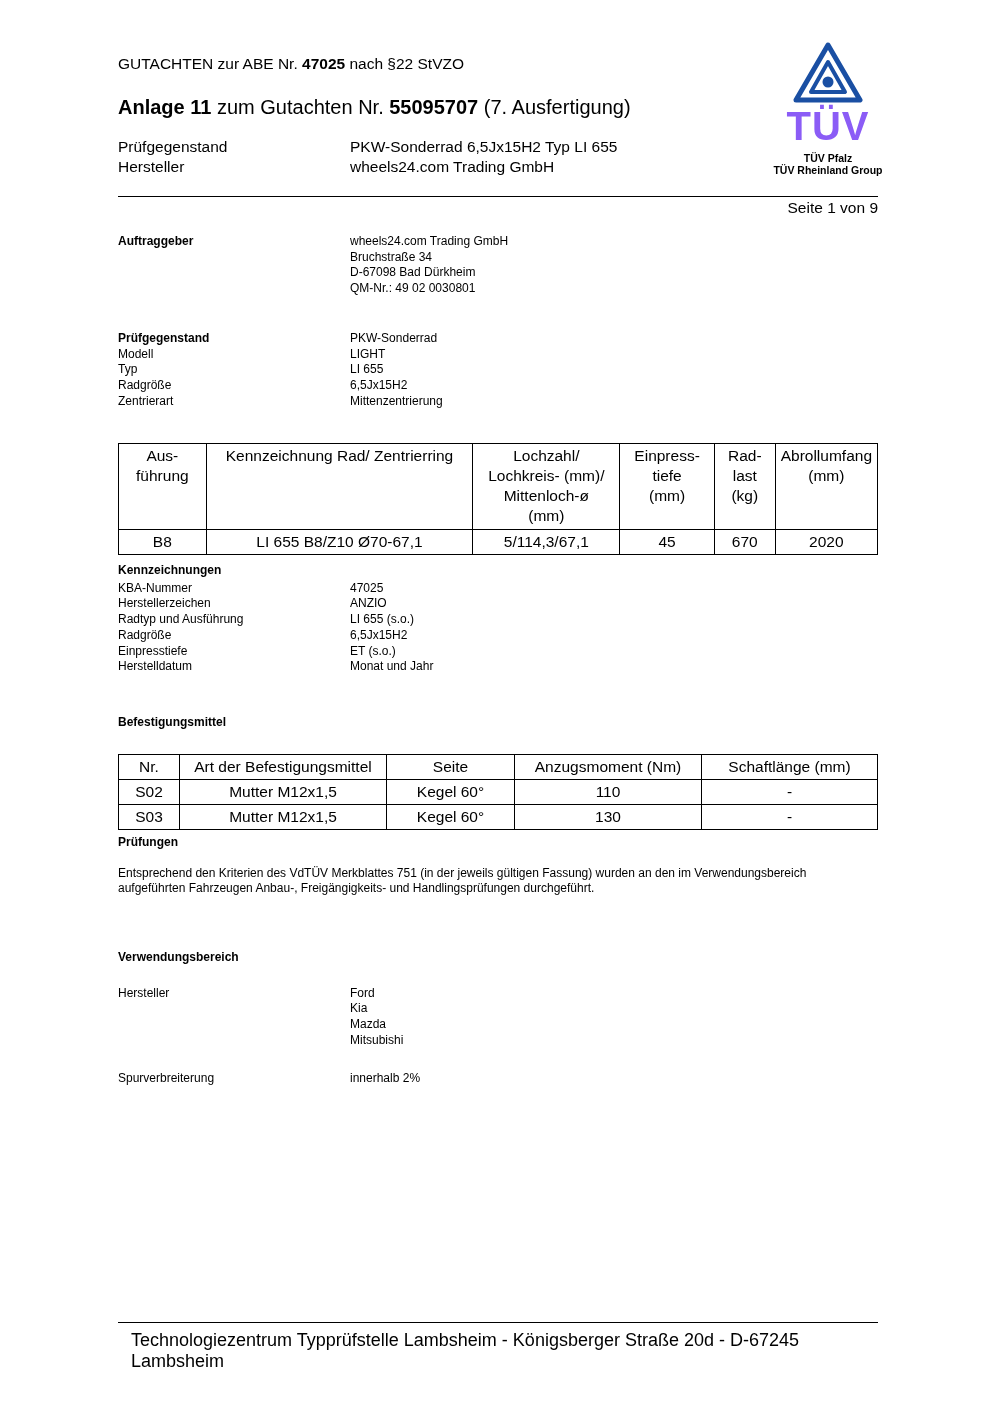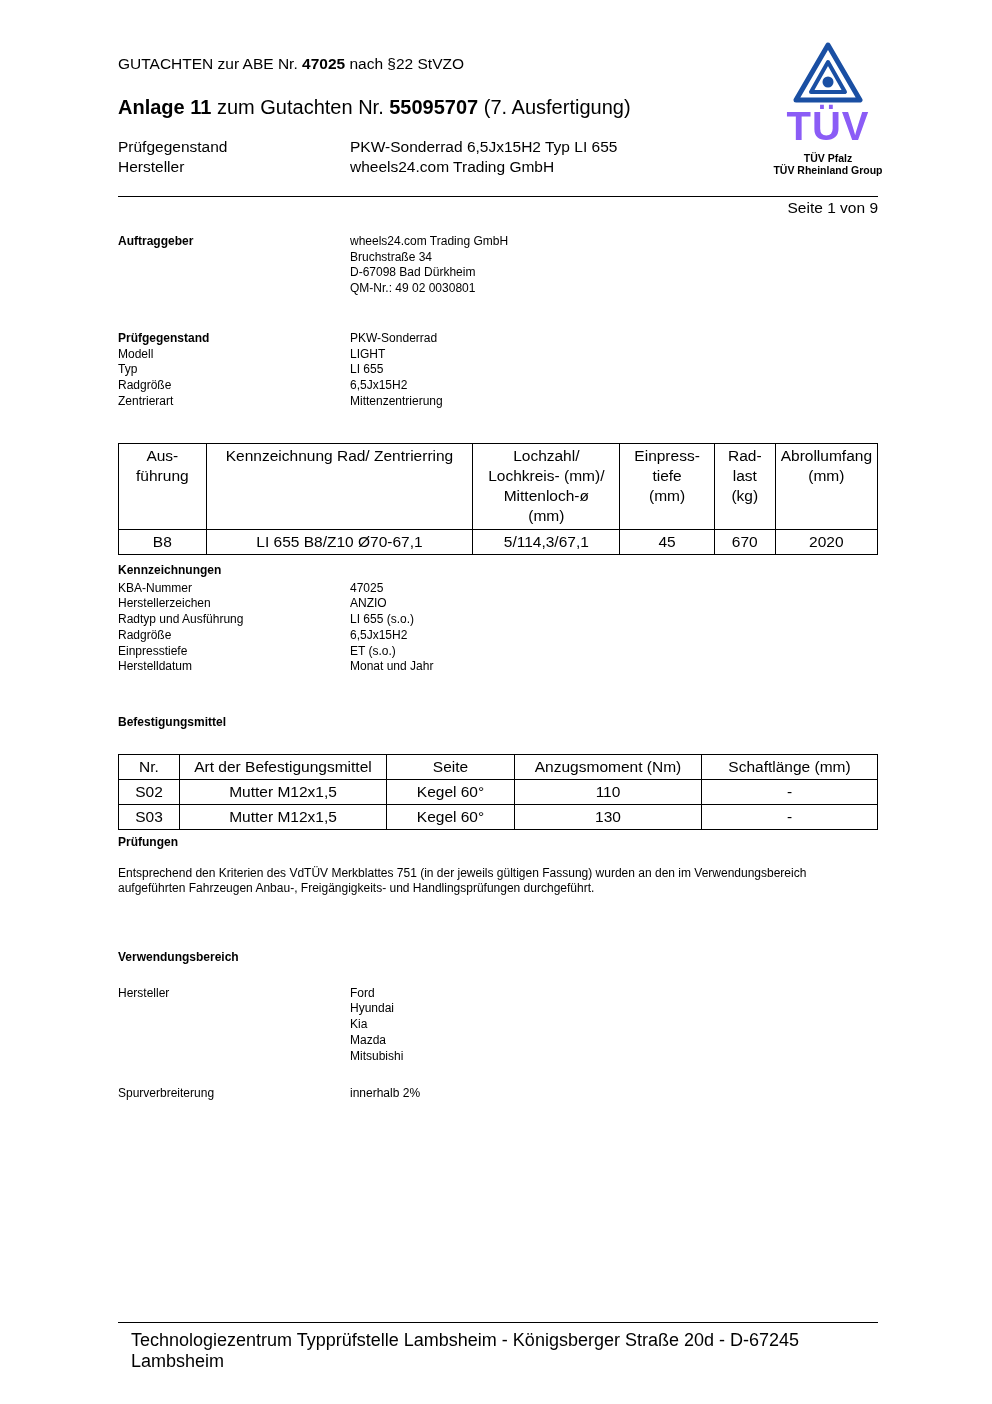--- a/index.html
+++ b/index.html
@@ -306,23 +306,20 @@
     <div class="bold" style="margin-bottom:15px;">Prüfungen</div>
     <div class="para">Entsprechend den Kriterien des VdTÜV Merkblattes 751 (in der jeweils gültigen Fassung) wurden an den im Verwendungsbereich aufgeführten Fahrzeugen Anbau-, Freigängigkeits- und Handlingsprüfungen durchgeführt.</div>
   </div>
 
   <div class="block" id="verwendungsbereich">
     <div class="bold" style="margin-bottom:20px;">Verwendungsbereich</div>
     <div>
       <span class="lbl">Hersteller</span><span>Ford</span>
     </div>
     <div>
-      <span class="lbl"></span><span>Hyundai</span>
-    </div>
-    <div>
       <span class="lbl"></span><span>Kia</span>
     </div>
     <div>
       <span class="lbl"></span><span>Mazda</span>
     </div>
     <div>
       <span class="lbl"></span><span>Mitsubishi</span>
     </div>
     <div style="height:22px;"></div>
     <div>

